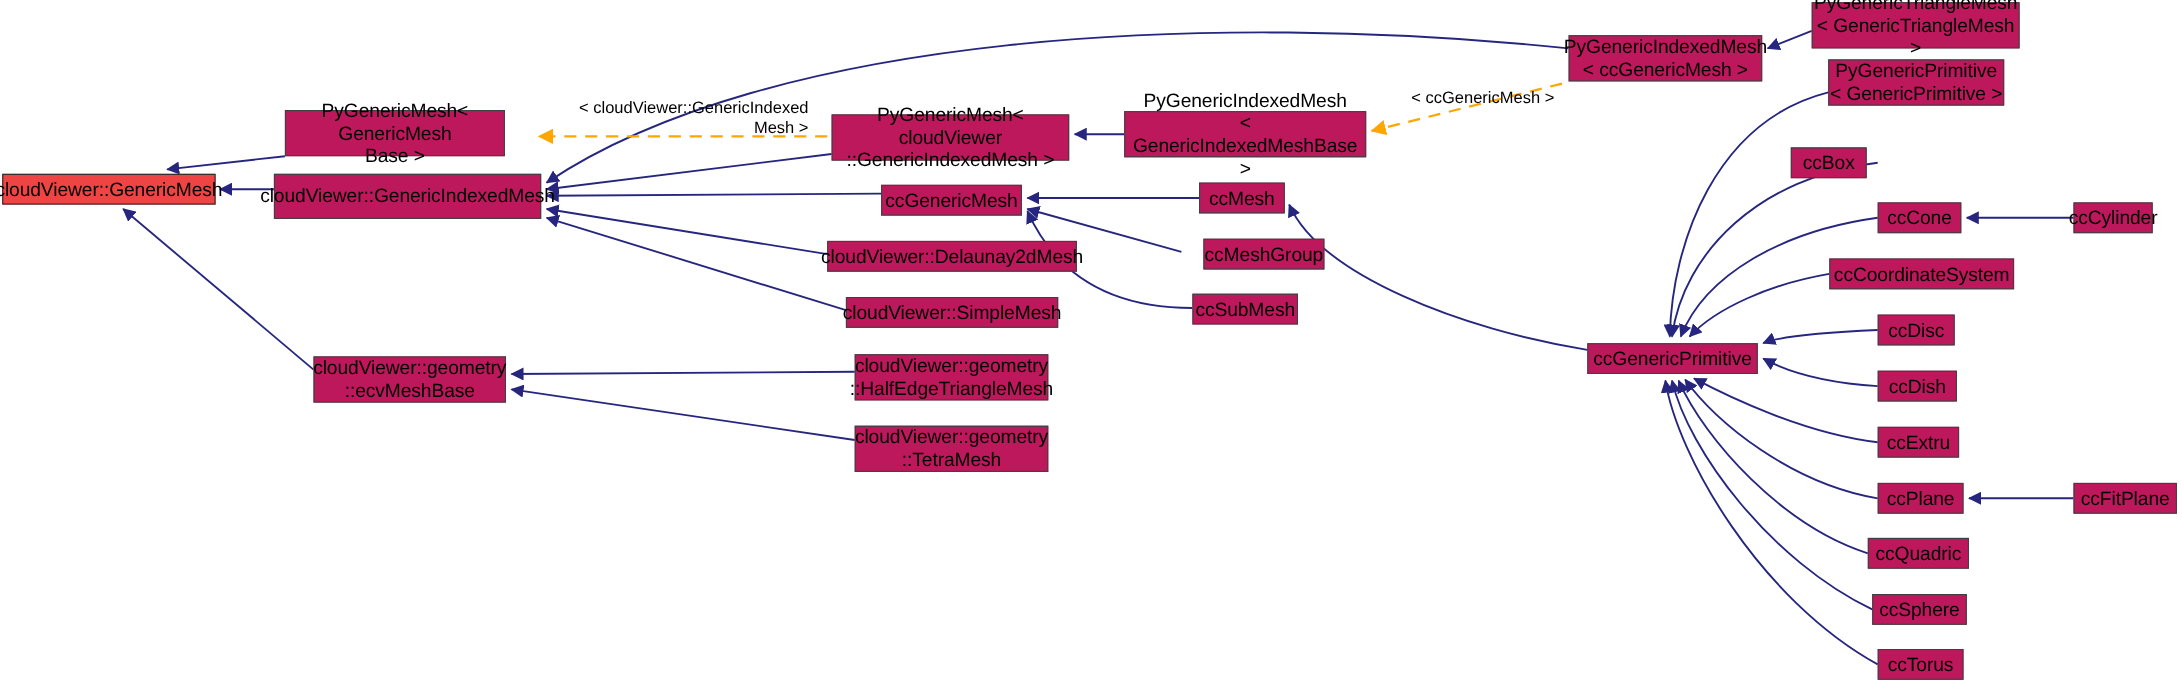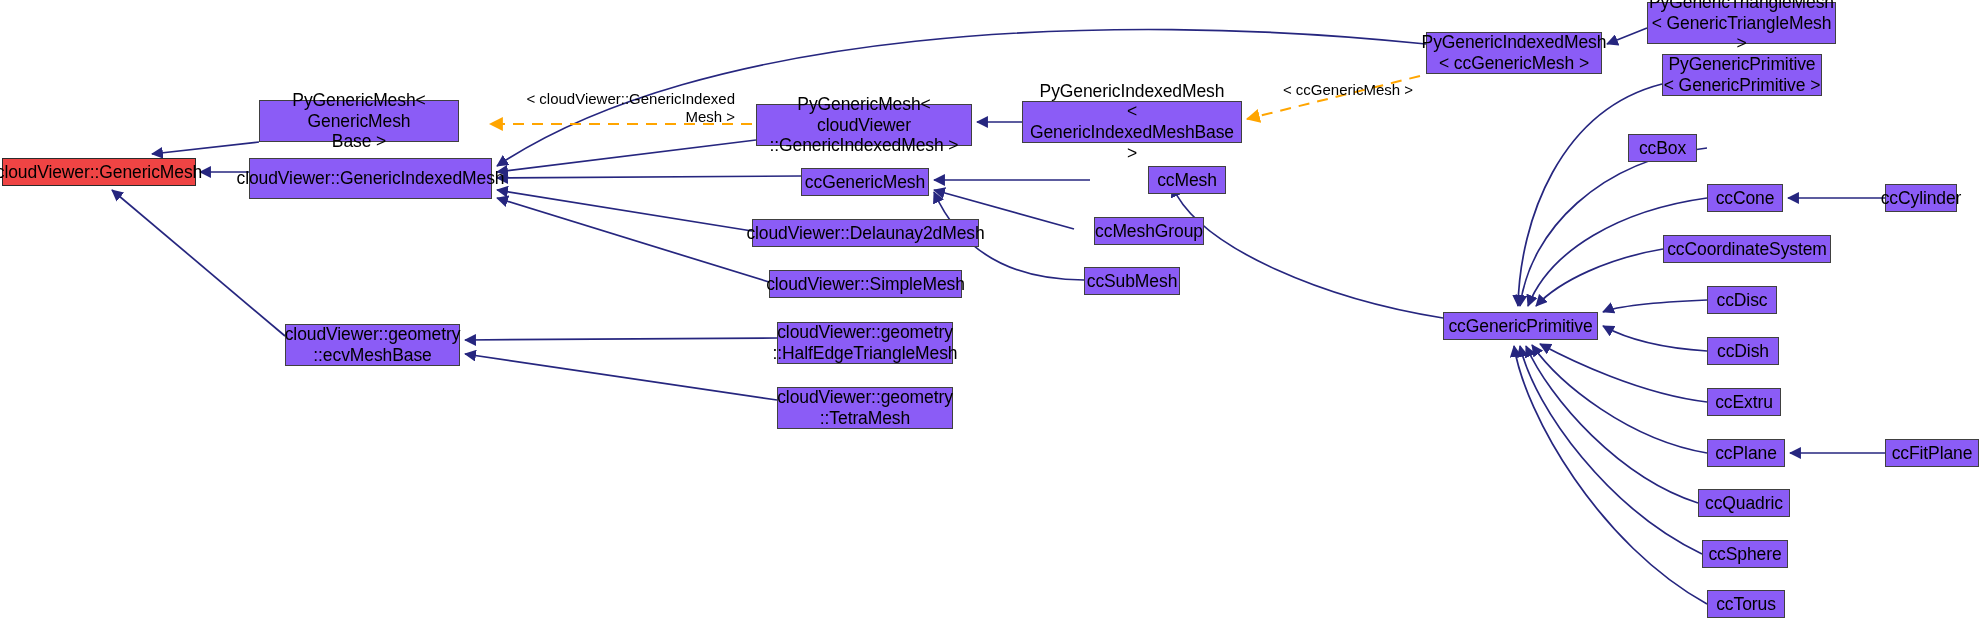--- a/index.html
+++ b/index.html
@@ -22,21 +22,21 @@
     left: 0;
     top: 0;
     width: 1984px;
     height: 625px;
     pointer-events: none;
   }
   .node {
     position: absolute;
     box-sizing: border-box;
     border: 1.6px solid #404040;
-    background: #8b5cf6;
+    background: #be185d;
     color: #000000;
     font-size: 17.5px;
     line-height: 1.18;
     display: flex;
     align-items: center;
     justify-content: center;
     text-align: center;
     white-space: pre-line;
     letter-spacing: -0.1px;
   }
@@ -136,21 +136,21 @@
 ::ecvMeshBase</div>
       <div class="node" style="left: 756px; top: 104px; width: 216px; height: 42px;">PyGenericMesh&lt; cloudViewer
 ::GenericIndexedMesh &gt;</div>
       <div class="node" style="left: 801px; top: 168px; width: 128px; height: 28px;">ccGenericMesh</div>
       <div class="node" style="left: 752px; top: 219px; width: 227px; height: 28px;">cloudViewer::Delaunay2dMesh</div>
       <div class="node" style="left: 769px; top: 270px; width: 193px; height: 28px;">cloudViewer::SimpleMesh</div>
       <div class="node" style="left: 777px; top: 322px; width: 176px; height: 42px;">cloudViewer::geometry
 ::HalfEdgeTriangleMesh</div>
       <div class="node" style="left: 777px; top: 387px; width: 176px; height: 42px;">cloudViewer::geometry
 ::TetraMesh</div>
-      <div class="node" style="left: 1148px; top: 166px; width: 78px; height: 28px;">ccMesh</div>
+      <div class="node" style="left: 1090px; top: 166px; width: 78px; height: 28px;">ccMesh</div>
       <div class="node" style="left: 1074px; top: 217px; width: 110px; height: 28px; margin-left: 20px;">ccMeshGroup</div>
       <div class="node" style="left: 1084px; top: 267px; width: 96px; height: 28px;">ccSubMesh</div>
       <div class="node" style="left: 1022px; top: 101px; width: 220px; height: 42px;">PyGenericIndexedMesh
 &lt; GenericIndexedMeshBase &gt;</div>
       <div class="node" style="left: 1426px; top: 32px; width: 176px; height: 42px;">PyGenericIndexedMesh
 &lt; ccGenericMesh &gt;</div>
       <div class="node" style="left: 1647px; top: 2px; width: 189px; height: 42px;">PyGenericTriangleMesh
 &lt; GenericTriangleMesh &gt;</div>
       <div class="node" style="left: 1662px; top: 54px; width: 160px; height: 42px;">PyGenericPrimitive
 &lt; GenericPrimitive &gt;</div>

